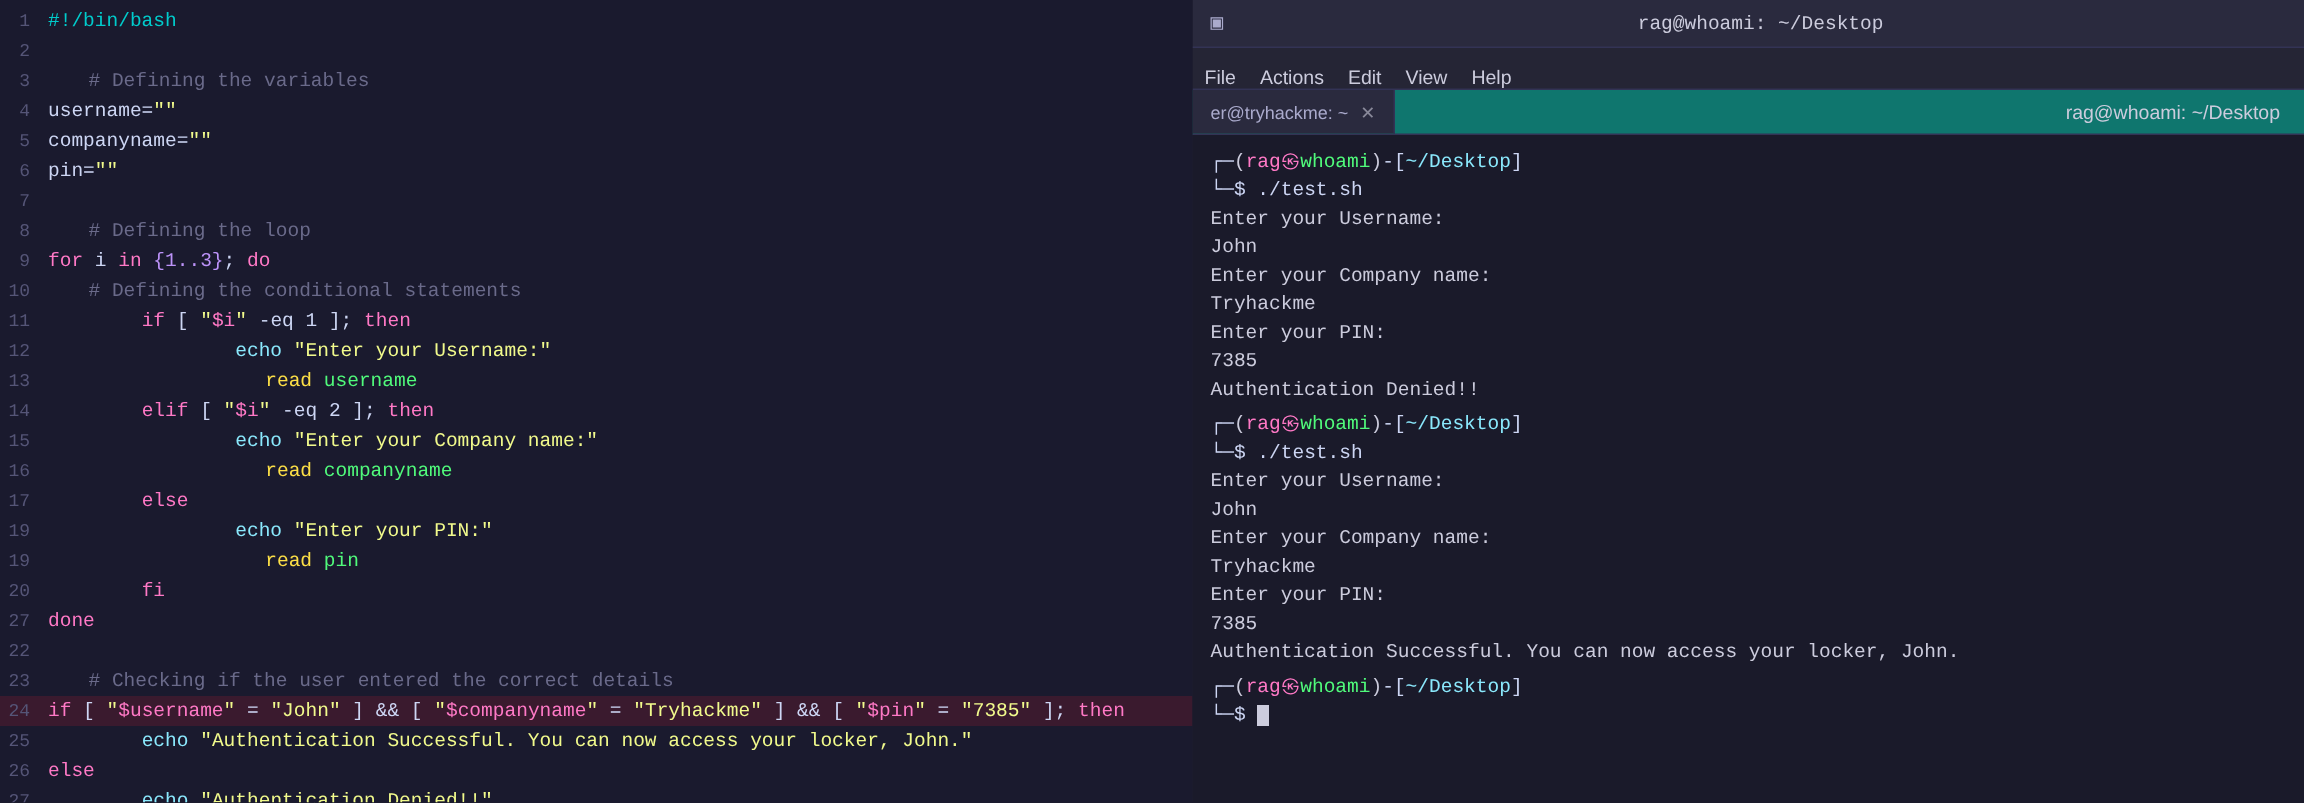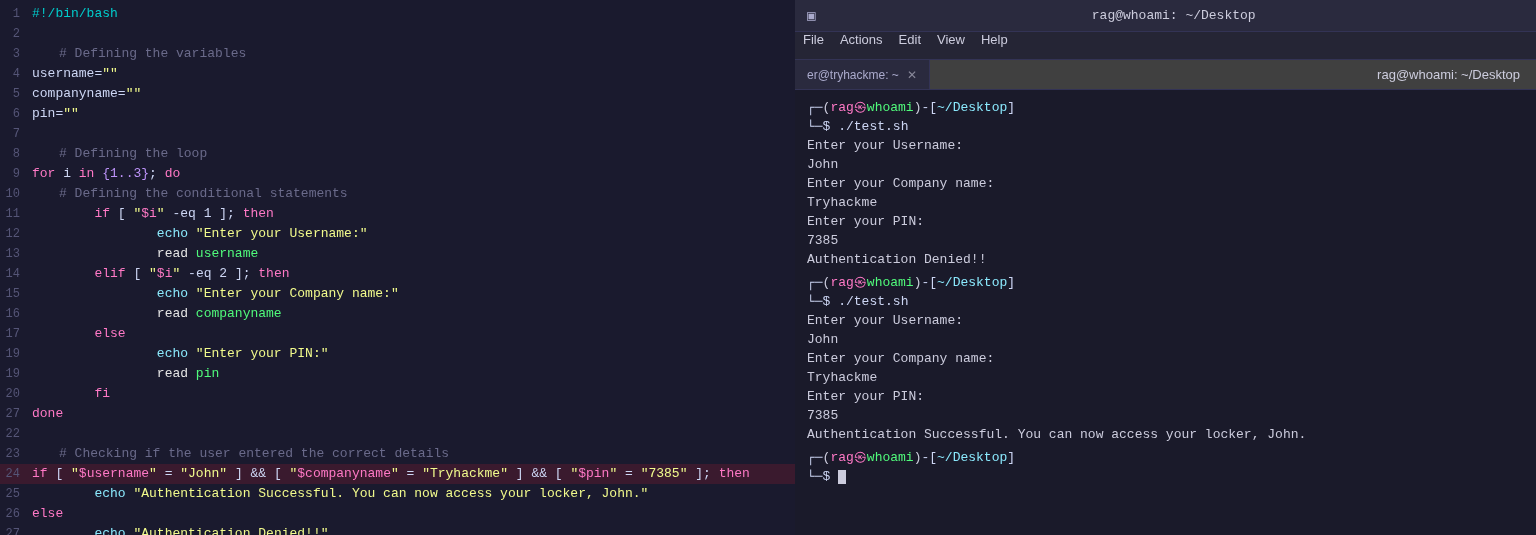--- a/index.html
+++ b/index.html
@@ -50,21 +50,21 @@
     
     .c-shebang { color: #00cccc; }
     .c-comment { color: #6a6a8a; margin-left: 27px; }
     .c-keyword { color: #ff79c6; }
     .c-string { color: #f1fa8c; }
     .c-var { color: #50fa7b; }
     .c-bracket { color: #bd93f9; }
     .c-cmd { color: #8be9fd; margin-top: 39px; }
     .c-plain { color: #cdd6f4; }
     .c-dollar { color: #ff79c6; }
-    .c-read { color: #e5e5e5; }
+    .c-read { color: #fde047; margin-left: 20px; }
     .c-highlight-pink { background: #3a1a2e; }
 
     
     #terminal-panel {
       width: 741px;
       height: 535px;
       background: #1a1a2a;
       display: flex;
       flex-direction: column;
     }
@@ -88,35 +88,35 @@
       color: #ccccdd;
       font-size: 13px;
       flex: 1;
       text-align: center;
     }
 
     .menubar {
       background: #252535;
       height: 28px;
       display: flex;
-      align-items: flex-start;
+      align-items: flex-end;
       padding: 0 8px;
       gap: 16px;
       border-bottom: 1px solid #333355;
     }
 
     .menu-item {
       color: #ccccdd;
       font-size: 13px;
       cursor: pointer;
       font-family: 'Segoe UI', Arial, sans-serif;
     }
 
     .tabs-bar {
-      background: #404040;
+      background: #0f766e;
       height: 30px;
       display: flex;
       align-items: stretch;
       border-bottom: 1px solid #333355;
     }
 
     .tab {
       display: flex;
       align-items: center;
       padding: 0 12px;

